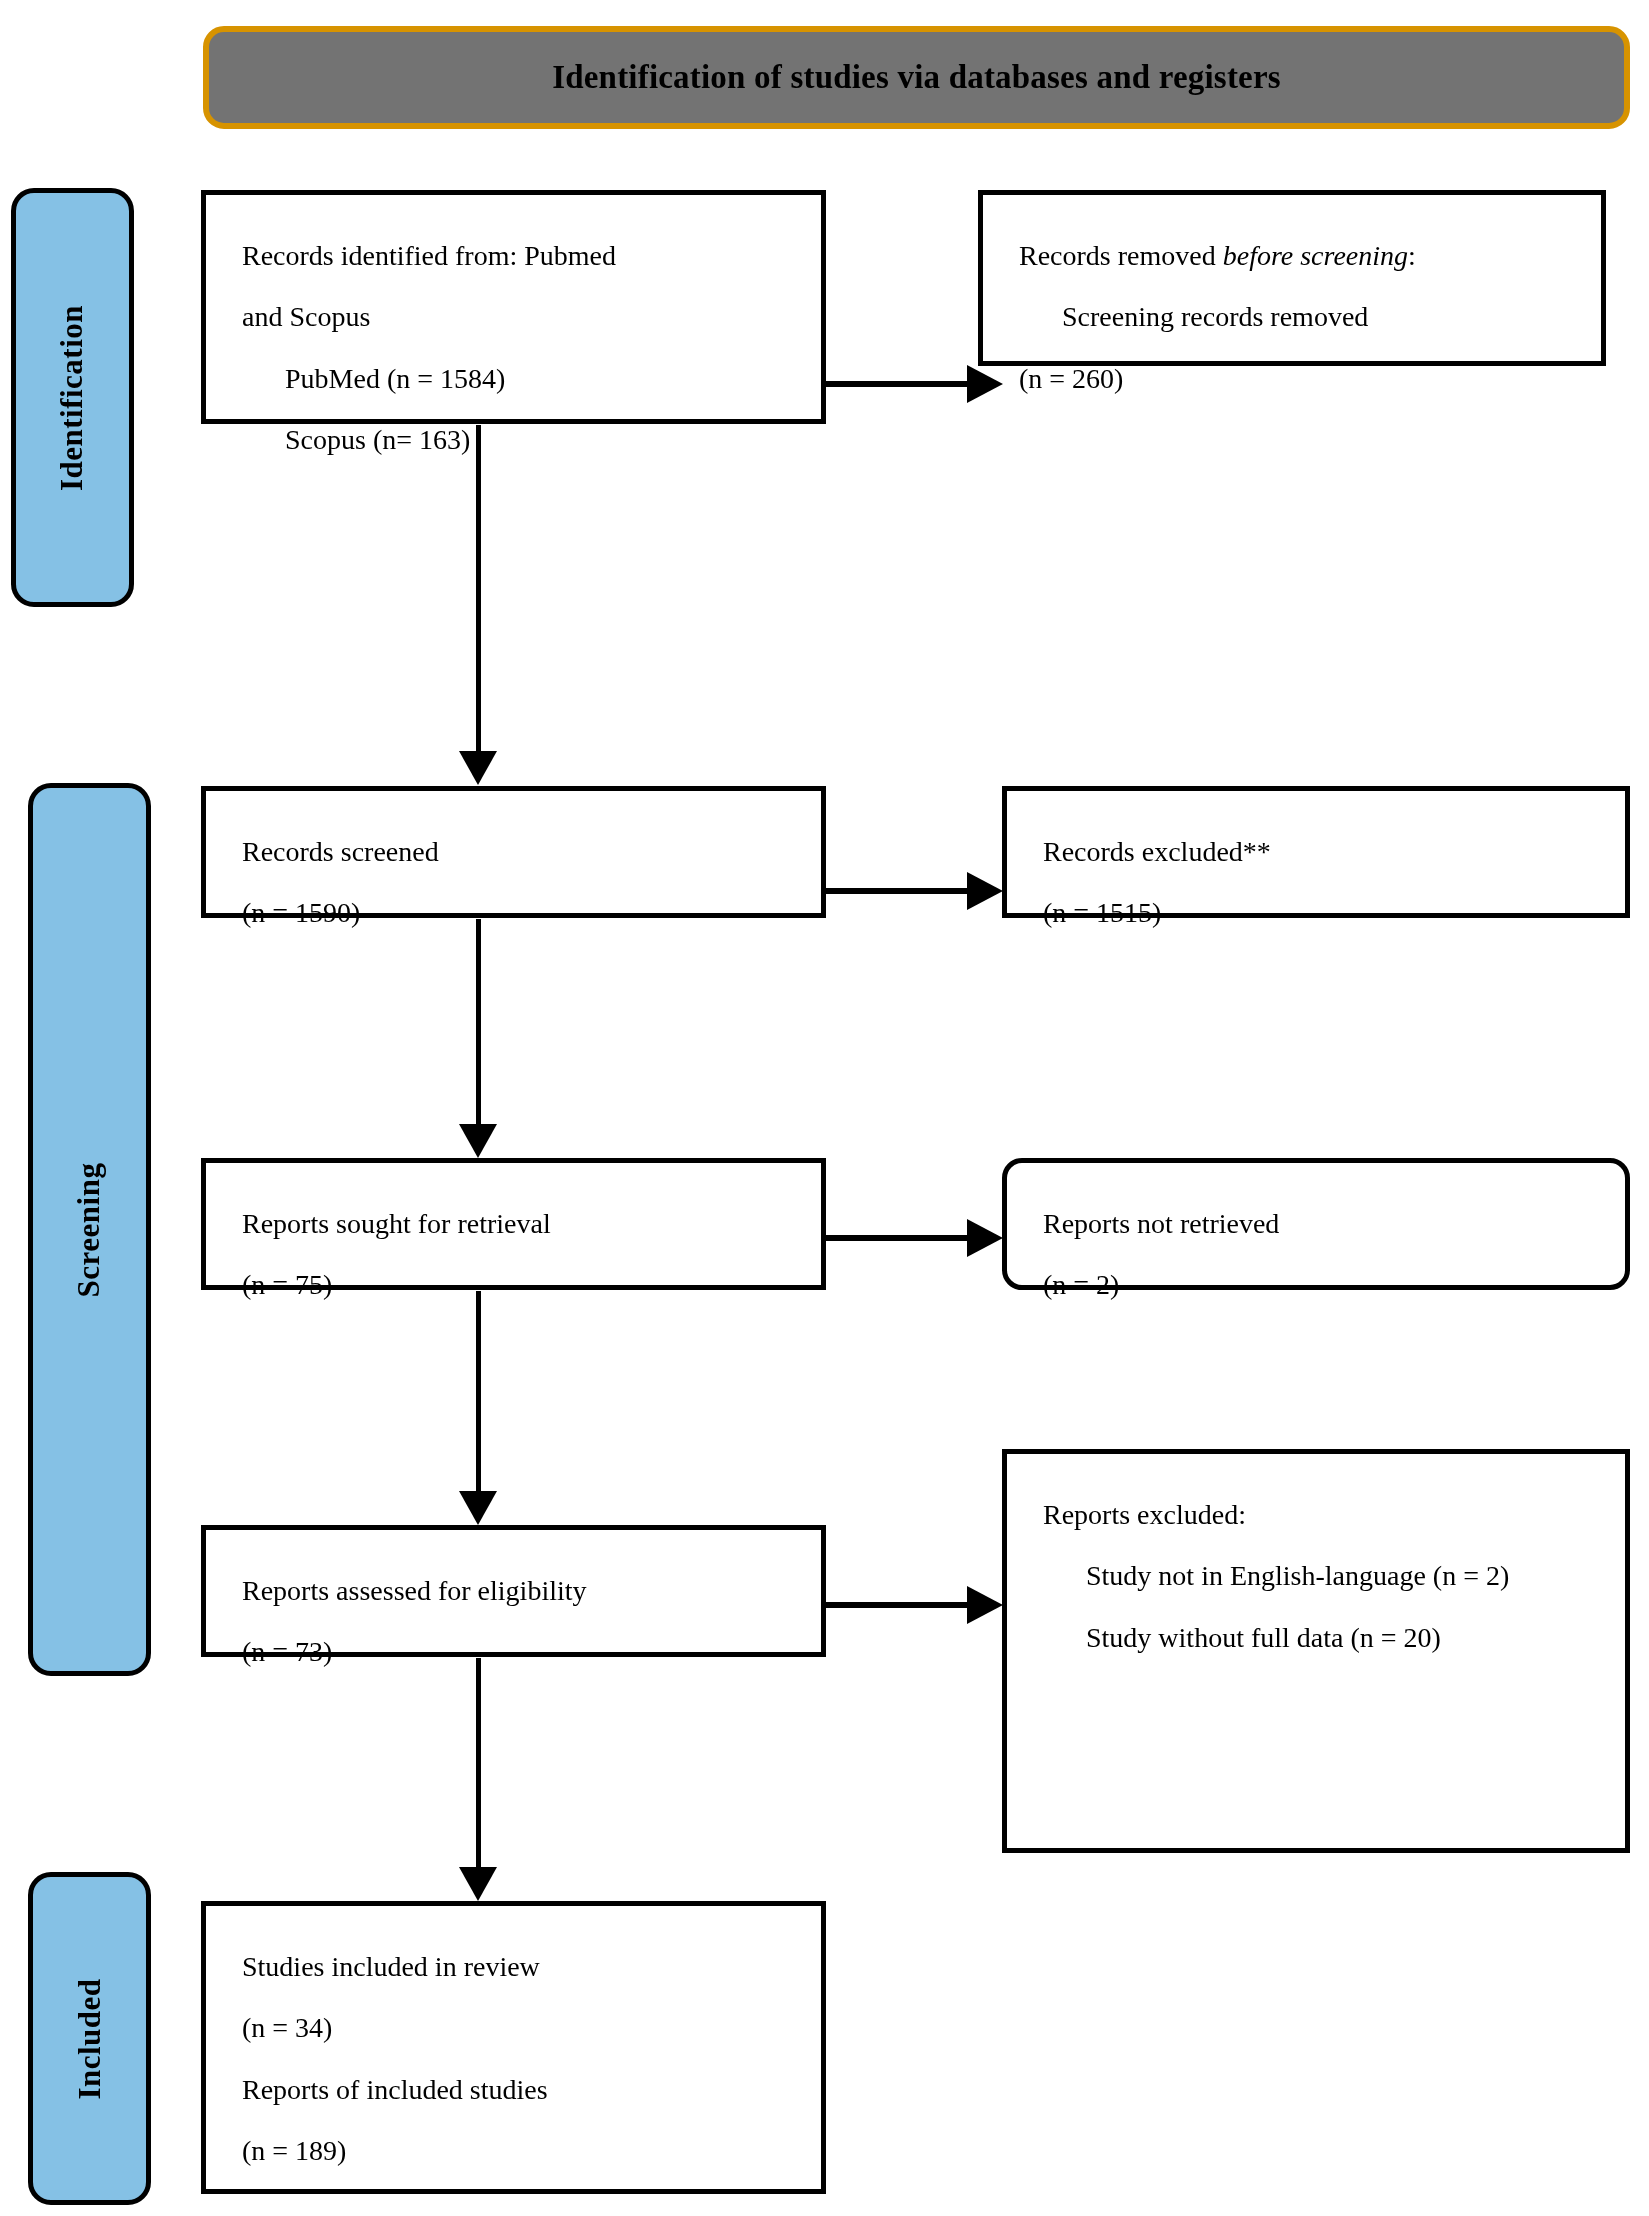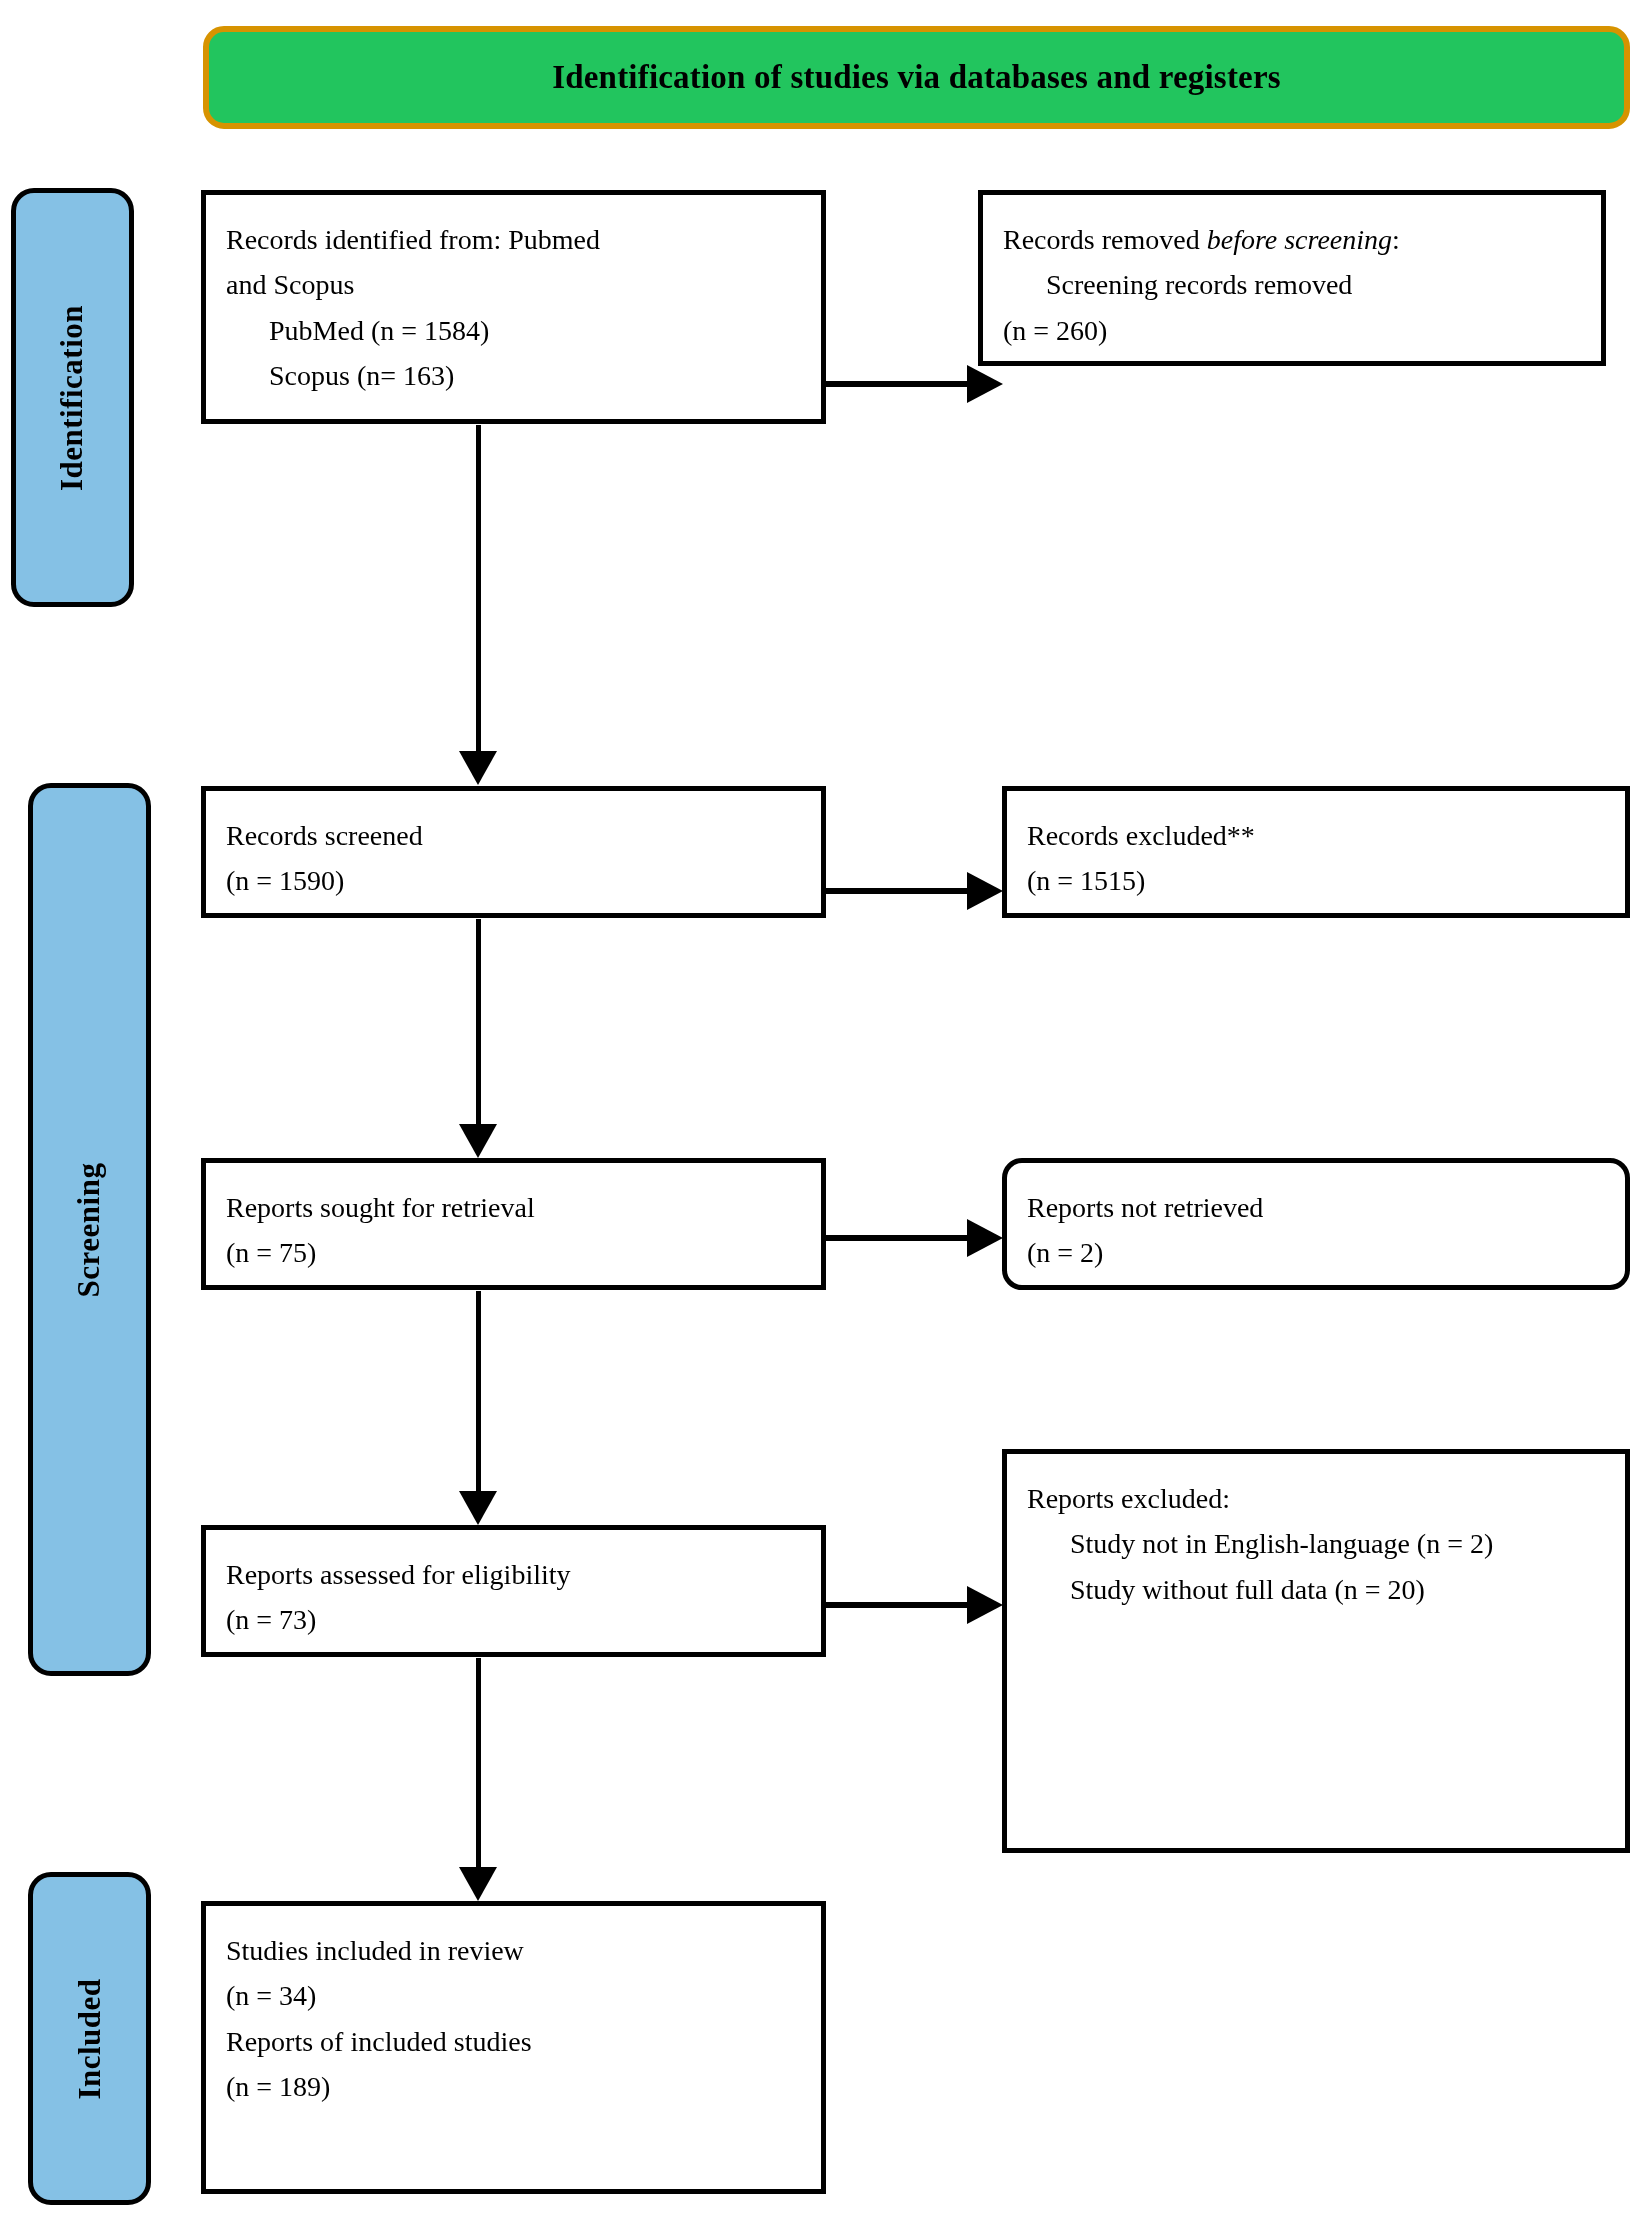--- a/index.html
+++ b/index.html
@@ -23,21 +23,21 @@
     height: 2216px;
   }
 
   
   .header-banner {
     position: absolute;
     left: 203px;
     top: 26px;
     width: 1427px;
     height: 103px;
-    background: #22c55e;
+    background: #737373;
     border: 6px solid #D79300;
     border-radius: 21px;
     box-sizing: border-box;
     display: flex;
     align-items: center;
     justify-content: center;
   }
   .header-title {
     font-size: 33px;
     font-weight: bold;
@@ -70,21 +70,21 @@
 
   
   .flow-box {
     position: absolute;
     background: #ffffff;
     border: 5.5px solid #000000;
     box-sizing: border-box;
     padding: 22px 20px 15px 20px;
   }
   .flow-box p {
-    margin: 0;
+    margin: 16px;
     font-size: 28px;
     line-height: 1.62;
   }
   .flow-box p.indent {
     text-indent: 43px;
   }
   .flow-box p.justify-ind {
     text-align: justify;
     text-align-last: left;
     text-indent: 43px;

